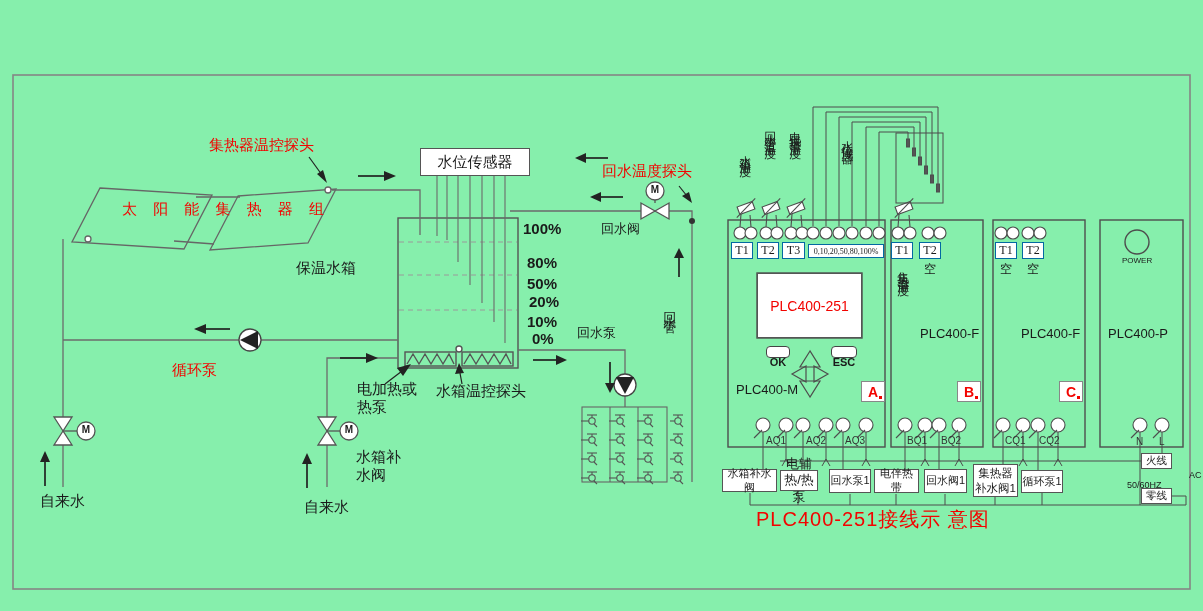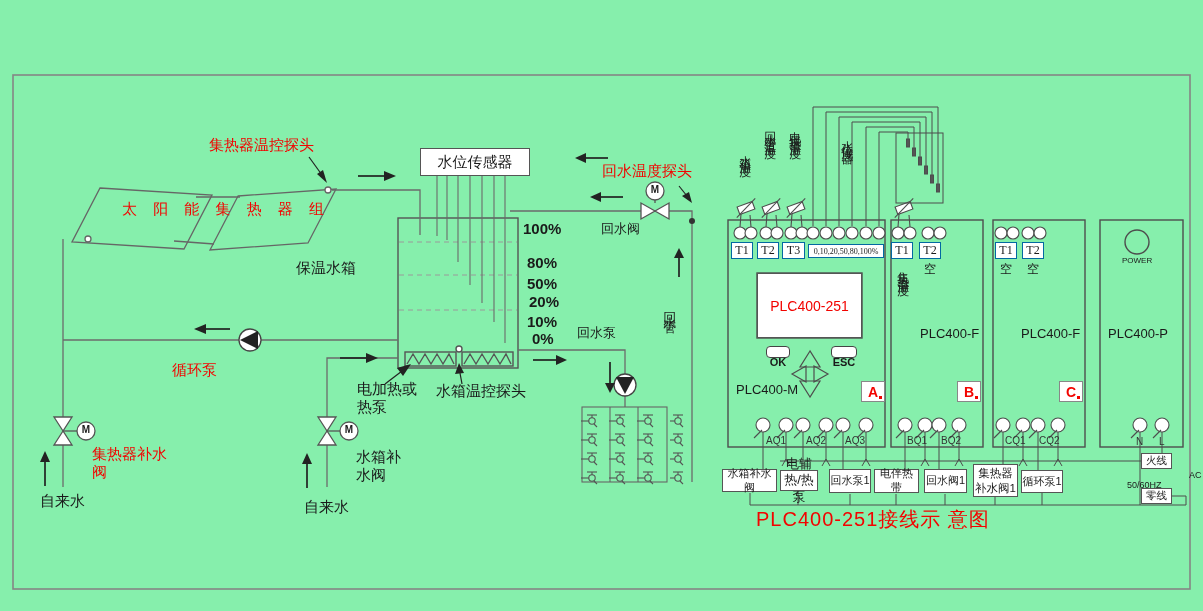--- a/index.html
+++ b/index.html
@@ -382,21 +382,20 @@
 <div class="t b" style="left:527px;top:254px">80%</div>
 <div class="t b" style="left:527px;top:275px">50%</div>
 <div class="t b" style="left:529px;top:293px">20%</div>
 <div class="t b" style="left:527px;top:313px">10%</div>
 <div class="t b" style="left:532px;top:330px">0%</div>
 <div class="t sm" style="left:577px;top:325px">回水泵</div>
 <div class="t sm" style="left:662px;top:301px;writing-mode:vertical-rl;letter-spacing:5px">回水管</div>
 <div class="t red" style="left:172px;top:361px">循环泵</div>
 <div class="t wrap" style="left:357px;top:380px;width:72px">电加热或 热泵</div>
 <div class="t" style="left:436px;top:382px">水箱温控探头</div>
-<div class="t red wrap" style="left:92px;top:445px;width:84px">集热器补水阀</div>
 <div class="t" style="left:40px;top:492px">自来水</div>
 <div class="t wrap" style="left:356px;top:448px;width:52px">水箱补水阀</div>
 <div class="t" style="left:304px;top:498px">自来水</div>
 <div class="t b" style="left:77px;top:424px;width:18px;font-size:10px;text-align:center">M</div>
 <div class="t b" style="left:340px;top:424px;width:18px;font-size:10px;text-align:center">M</div>
 <div class="t b" style="left:646px;top:184px;width:18px;font-size:10px;text-align:center">M</div>
 
 <div class="t vt" style="left:738px;top:146px">水箱温度</div>
 <div class="t vt" style="left:763px;top:122px">回水管道温度</div>
 <div class="t vt" style="left:788px;top:122px">电伴热带温度</div>

